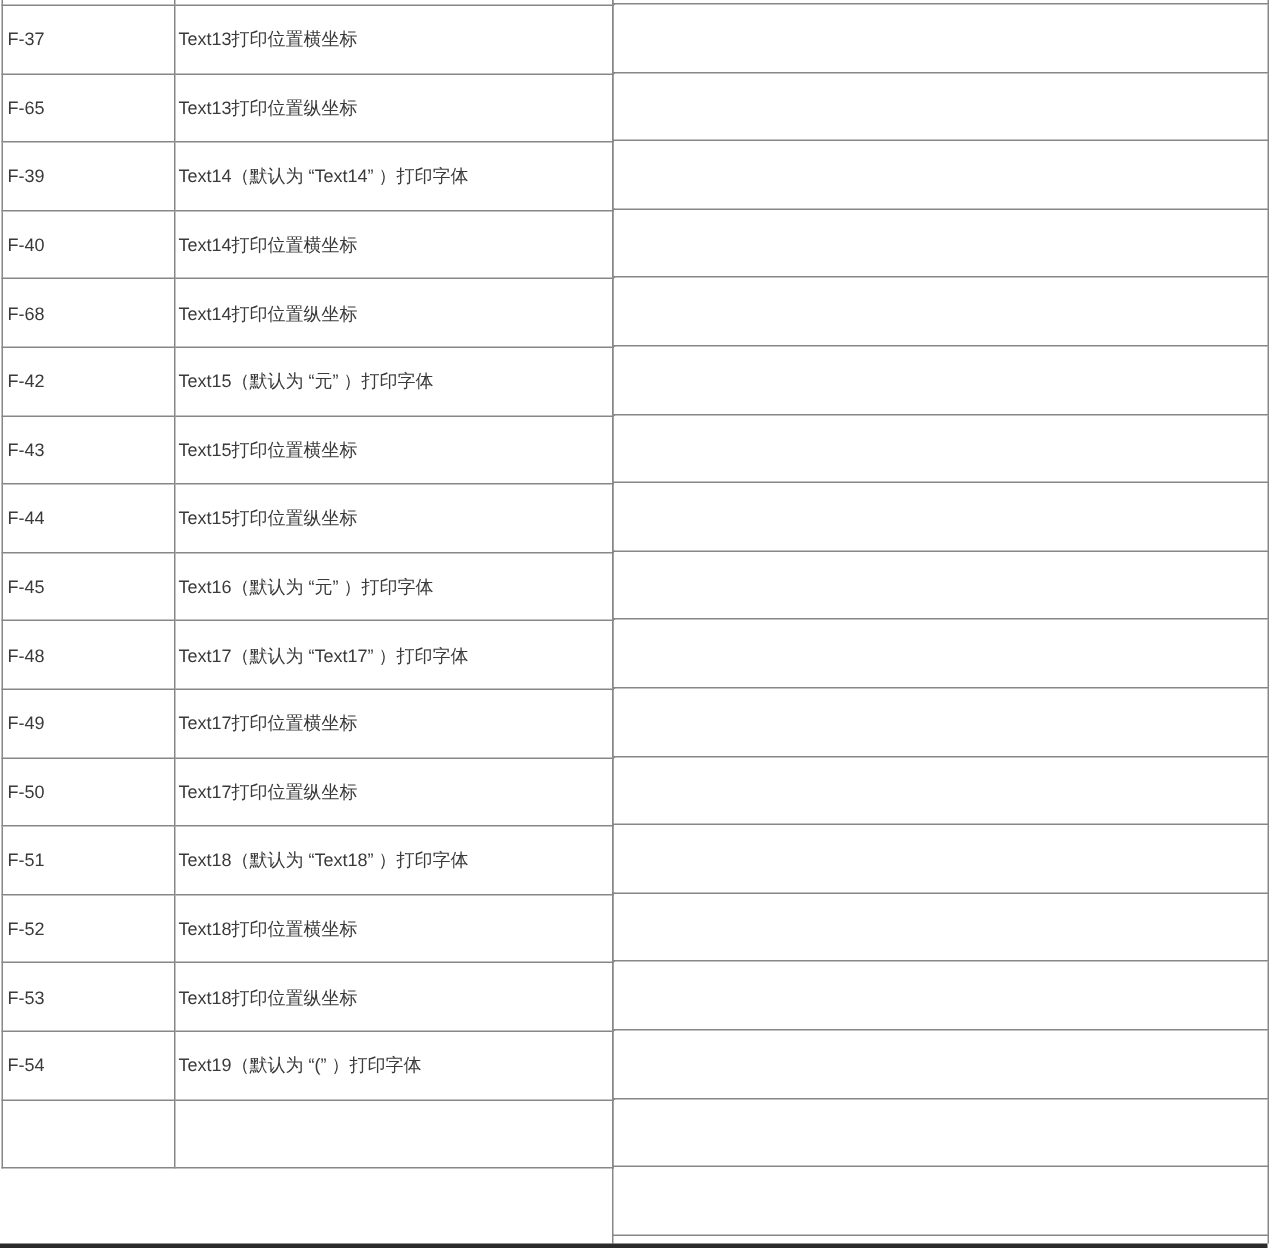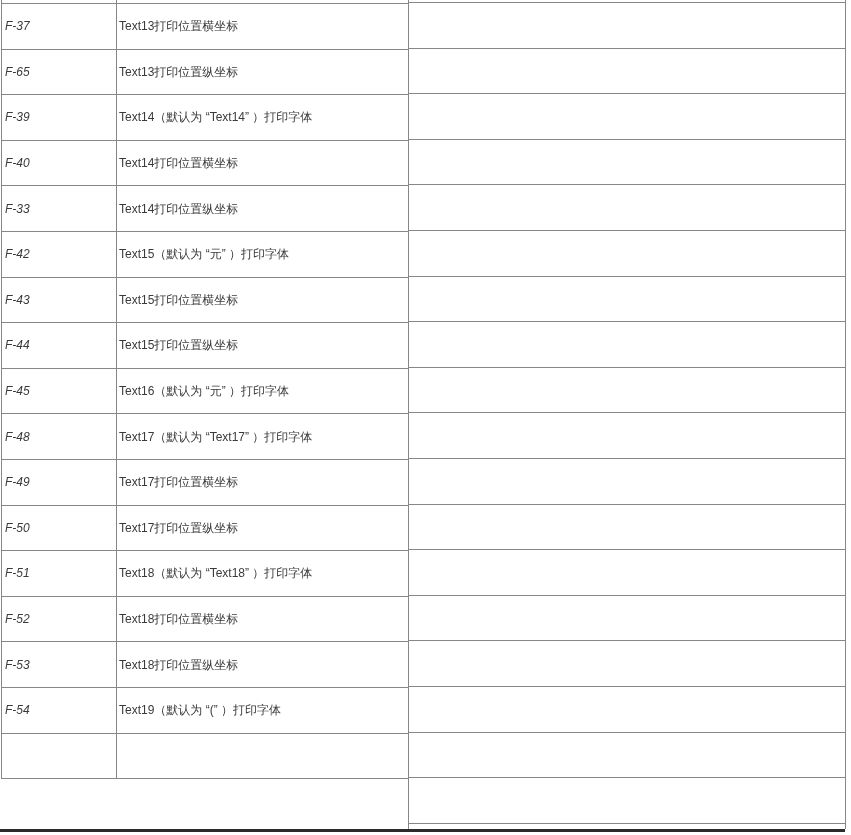--- a/index.html
+++ b/index.html
@@ -22,21 +22,21 @@
     border-spacing:0;
   }
   td{
     border:1px solid var(--border);
     background:var(--background);
     font-size:12px;line-height:14px;color:var(--text);
     vertical-align:middle;white-space:nowrap;overflow:hidden;
     height:44.6px;padding:0;
   }
   .spec-table{left:1px;top:-42.6px;width:408px;}
-  .spec-table td.id-cell{padding-left:3px;font-style:italic;}
+  .spec-table td.id-cell{padding-left:3px;}
   .spec-table td.desc-cell{padding-left:2px;}
   .notes-table{left:408px;top:-43.6px;width:437px;}
   .bottom-edge{
     position:absolute;left:0;top:829px;width:845px;height:2.5px;
     background:var(--bottom_edge);
   }
 </style>
 </head>
 <body>
 
@@ -64,21 +64,21 @@
   </tr>
         <tr>
     <td class="id-cell">F-39</td>
     <td class="desc-cell">Text14（默认为 “Text14” ）打印字体</td>
   </tr>
         <tr>
     <td class="id-cell">F-40</td>
     <td class="desc-cell">Text14打印位置横坐标</td>
   </tr>
         <tr>
-    <td class="id-cell">F-33</td>
+    <td class="id-cell">F-68</td>
     <td class="desc-cell">Text14打印位置纵坐标</td>
   </tr>
         <tr>
     <td class="id-cell">F-42</td>
     <td class="desc-cell">Text15（默认为 “元” ）打印字体</td>
   </tr>
         <tr>
     <td class="id-cell">F-43</td>
     <td class="desc-cell">Text15打印位置横坐标</td>
   </tr>

